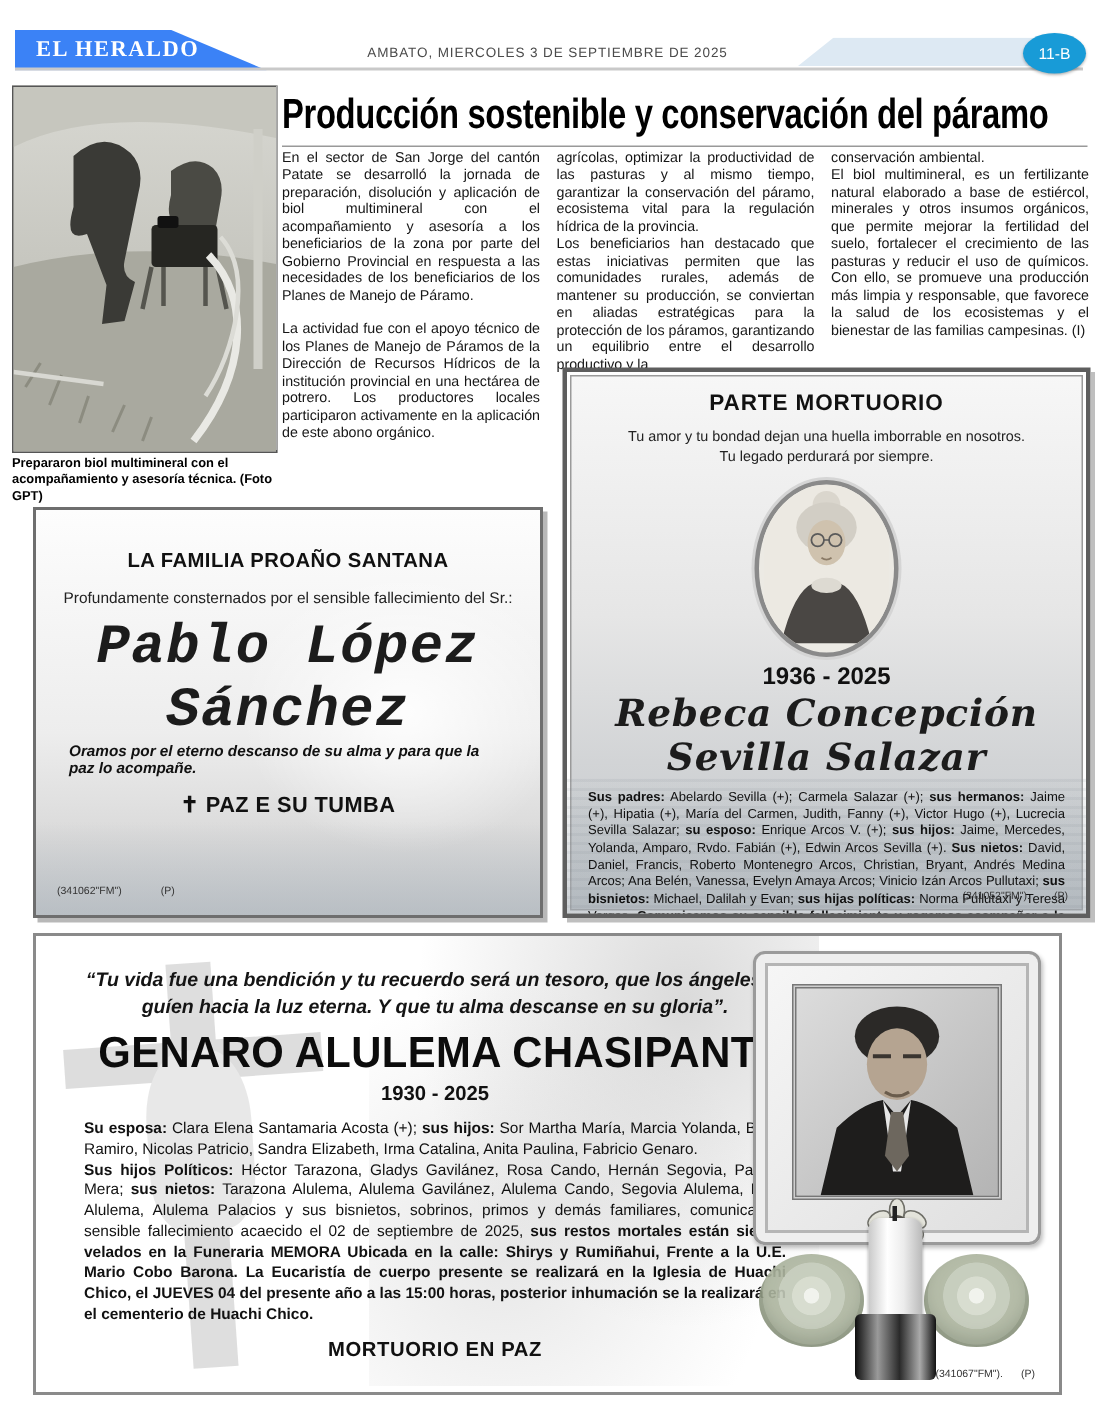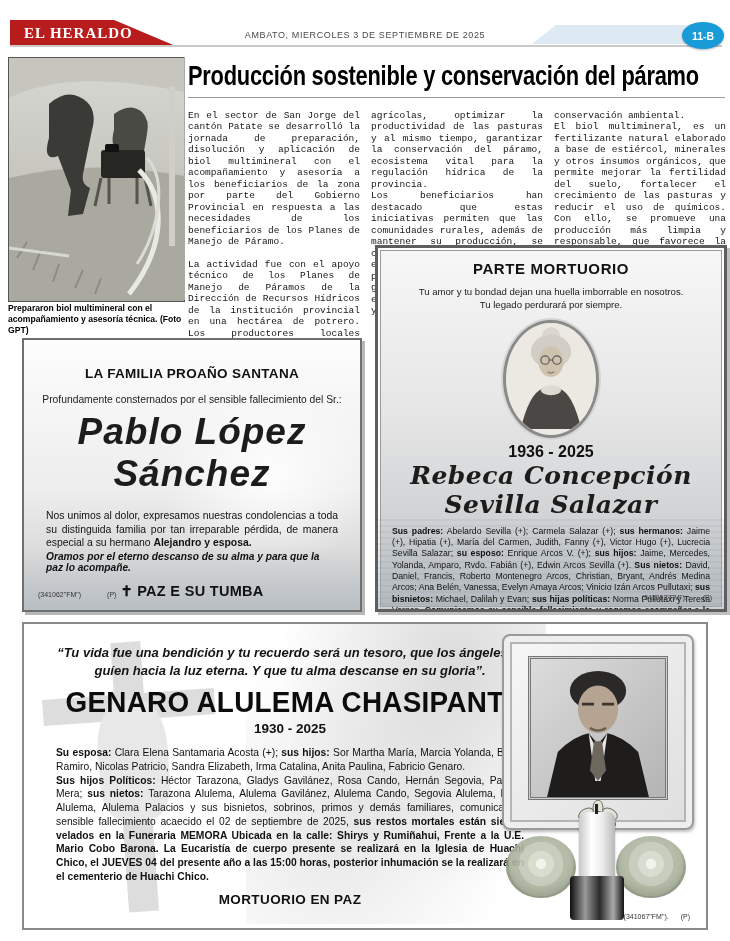--- a/index.html
+++ b/index.html
@@ -1,59 +1,59 @@
 <!DOCTYPE html>
 <html><head>
 <meta charset="utf-8">
 <style>
   html,body{margin:0;padding:0;background:#ffffff;}
   .page{position:relative;width:730px;height:941px;background:#fff;overflow:hidden;
         font-family:"Liberation Sans",sans-serif;color:#111;}
 
   
-  .brand-banner{position:absolute;left:10px;top:20px;width:168px;height:27px;background:#b91c1c;
+  .brand-banner{position:absolute;left:10px;top:20px;width:168px;height:27px;background:#3b82f6;
     clip-path:polygon(0 0,62% 0,100% 100%,0 100%);display:flex;align-items:center;}
   .brand-banner span{font-family:"Liberation Serif",serif;font-weight:bold;font-size:15px;
     color:#fff;letter-spacing:1px;padding-left:14px;}
   .header-line{position:absolute;left:10px;right:8px;top:45px;height:2px;background:#c9c9c9;}
   .dateline{position:absolute;left:0;right:0;top:30px;text-align:center;font-size:9px;
     color:#4a4a4a;letter-spacing:.6px;}
   .corner-shape{position:absolute;right:28px;top:25px;width:170px;height:19px;background:#dde9f3;
     clip-path:polygon(14% 0,100% 0,100% 100%,0 100%);}
   .page-badge{position:absolute;right:6px;top:22px;width:42px;height:27px;border-radius:50%;
-    background:#189bd7;color:#fff;font-weight:bold;font-size:10.5px;display:flex;
+    background:#189bd7;color:#fff;font-weight:normal;font-size:10.5px;display:flex;
     align-items:center;justify-content:center;box-shadow:0 1px 2px rgba(0,0,0,.3);}
 
   
   .article-photo{position:absolute;left:8px;top:57px;width:175px;height:243px;border:1px solid #555;
     overflow:hidden;background:#c9c9c3;}
   .v-rule{position:absolute;left:184px;top:57px;width:1px;height:243px;background:#aaa;}
   .photo-caption{position:absolute;left:8px;top:303px;width:176px;font-size:8.6px;font-weight:bold;
     line-height:1.3;color:#000;}
   .headline{position:absolute;left:188px;top:60px;width:537px;overflow:visible;}
   .headline span{display:inline-block;white-space:nowrap;transform:scaleX(.78);transform-origin:left center;
     font-size:28px;font-weight:bold;letter-spacing:-.3px;color:#000;}
   .headline-rule{position:absolute;left:188px;top:97px;width:537px;height:1px;background:#999;}
-  .article-cols{position:absolute;left:188px;top:110px;width:538px;display:flex;gap:11px;
-    font-family:Liberation Mono, monospace;font-size:9.5px;line-height:1.21;text-align:justify;color:#161616;justify-content:space-between;}
+  .article-cols{position:absolute;left:188px;top:100px;width:538px;display:flex;gap:11px;
+    font-family:Liberation Sans, sans-serif;font-size:9.5px;line-height:1.21;text-align:justify;color:#161616;justify-content:space-between;}
   .article-cols .col{width:172px;}
   .article-cols p{margin:0 0 11px 0;}
   .article-cols p.tight{margin:0;}
 
   
   .obit-left{position:absolute;left:22px;top:338px;width:340px;height:274px;box-sizing:border-box;
     border:2px solid #6e6e6e;box-shadow:3px 3px 0 rgba(0,0,0,.28);
     background:linear-gradient(180deg,#fdfdfd,#ededed 55%,#d9d9d9 82%,#cdd0d2);overflow:hidden;}
   .obit-left .glow{position:absolute;right:-20px;top:40px;width:220px;height:190px;
     background:radial-gradient(ellipse at center,rgba(255,255,255,.9),rgba(255,255,255,0) 70%);}
   .obit-left .sea{position:absolute;left:0;right:0;bottom:0;height:62px;
     background:linear-gradient(180deg,rgba(190,196,202,0),rgba(168,176,184,.55));}
   .ol-family{position:relative;text-align:center;margin-top:26px;font-weight:bold;font-size:13.5px;letter-spacing:.3px;}
   .ol-intro{position:relative;text-align:center;margin-top:13px;font-size:10.3px;color:#222;}
-  .ol-name{position:relative;text-align:center;margin-top:6px;font-family:Liberation Sans, sans-serif;
+  .ol-name{position:relative;text-align:center;margin-top:6px;font-family:Liberation Mono, monospace;
     font-style:italic;font-weight:bold;font-size:37px;color:#1c1c1c;letter-spacing:1px;}
   .ol-body{position:relative;margin:14px 22px 0;font-size:10.4px;line-height:1.3;text-align:justify;}
   .ol-prayer{position:relative;margin:1px 22px 0;font-size:10.2px;font-style:italic;font-weight:bold;}
   .ol-motto{position:relative;text-align:center;margin-top:10px;font-weight:bold;font-size:14.5px;letter-spacing:.3px;}
   .ol-ref{position:absolute;left:14px;bottom:12px;font-size:7px;color:#333;display:flex;gap:26px;}
 
   
   .mortuary{position:absolute;left:375px;top:245px;width:352px;height:367px;box-sizing:border-box;
     border:3px solid #5e5e5e;box-shadow:inset 0 0 0 2px #fff,inset 0 0 0 3px #9a9a9a,3px 3px 0 rgba(0,0,0,.25);
     background:linear-gradient(180deg,#f7f7f7,#e6e6e6 45%,#d2d4d6 72%,#c3c8cb);overflow:hidden;text-align:center;}
@@ -168,21 +168,20 @@
       <p class="tight">El biol multimineral, es un fertilizante natural elaborado a base de estiércol, minerales y otros insumos orgánicos, que permite mejorar la fertilidad del suelo, fortalecer el crecimiento de las pasturas y reducir el uso de químicos. Con ello, se promueve una producción más limpia y responsable, que favorece la salud de los ecosistemas y el bienestar de las familias campesinas. (I)</p>
     </div>
   </div>
 
   <div class="obit-left">
     <div class="glow"></div>
     <div class="sea"></div>
     <div class="ol-family">LA FAMILIA PROAÑO SANTANA</div>
     <div class="ol-intro">Profundamente consternados por el sensible fallecimiento del Sr.:</div>
     <div class="ol-name">Pablo López Sánchez</div>
-    <div class="ol-body seg"><span>Nos unimos al dolor, expresamos nuestras condolencias a toda su distinguida familia por tan irreparable pérdida, de manera especial a su hermano </span><b>Alejandro y esposa.</b></div>
     <div class="ol-prayer">Oramos por el eterno descanso de su alma y para que la paz lo acompañe.</div>
     <div class="ol-motto">
       <span>✝</span>
       <span>PAZ E SU TUMBA</span>
     </div>
 
     <div class="ol-ref">
       <span>(341062"FM")</span>
       <span>(P)</span>
     </div>

